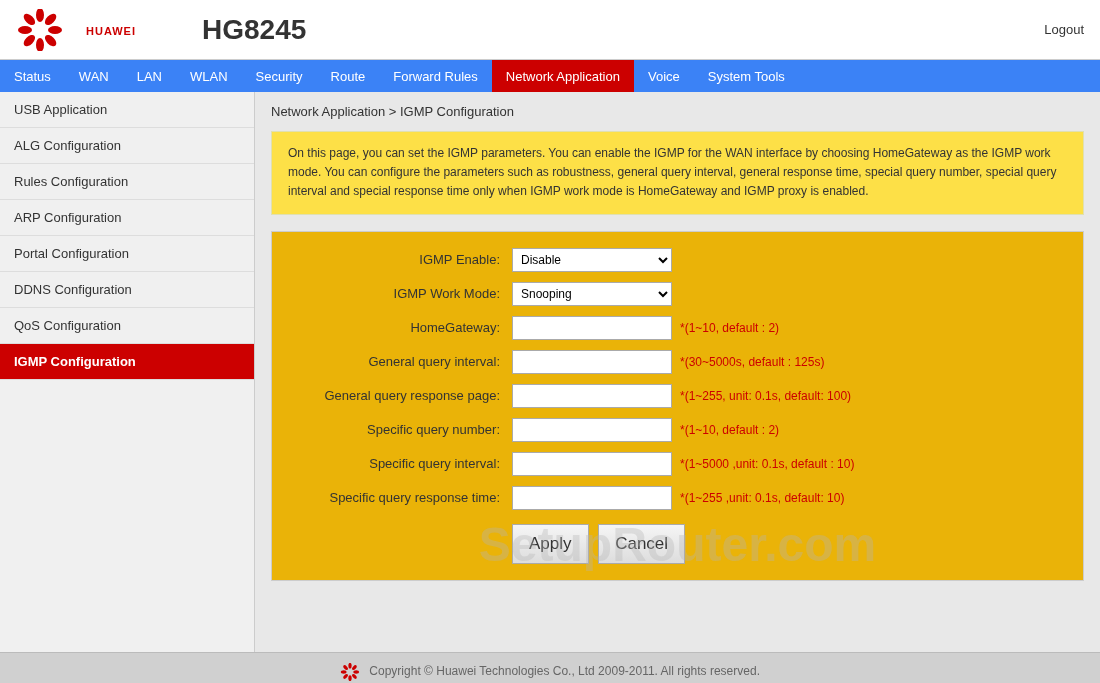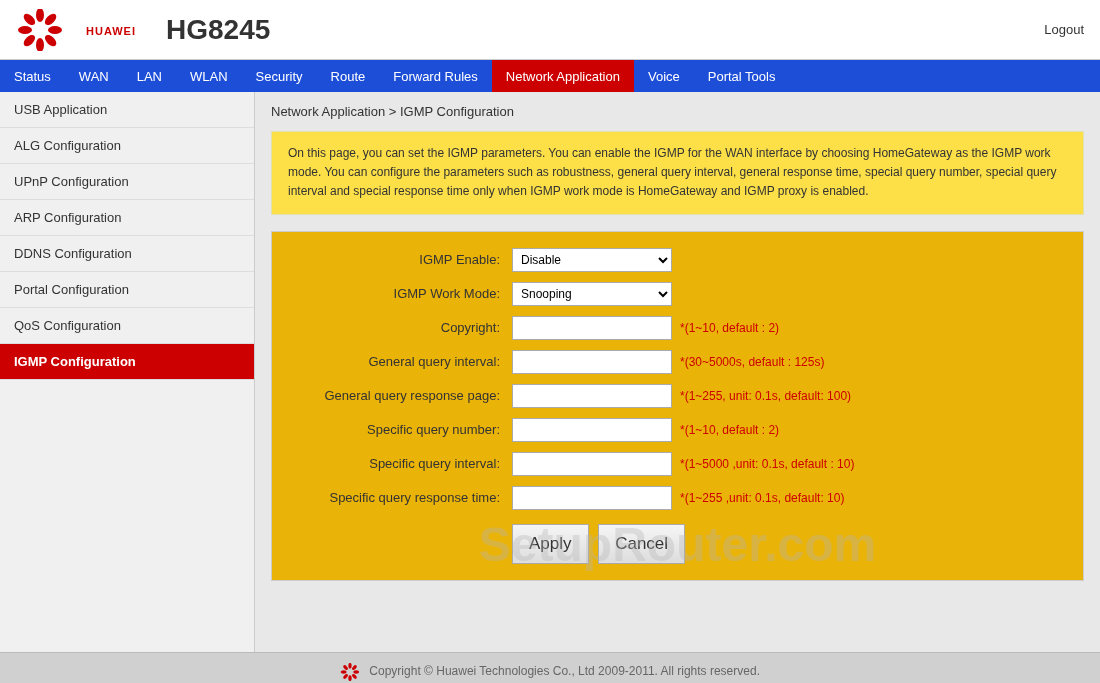--- a/index.html
+++ b/index.html
@@ -3,26 +3,26 @@
   <meta charset="utf-8">
   <style>
     * { box-sizing: border-box; margin: 0; padding: 0; }
     body { font-family: Arial, sans-serif; font-size: 13px; background: #d0d0d0; width: 1100px; min-height: 683px; }
 
     
     #header { background: #fff; display: flex; align-items: center; padding: 8px 16px; border-bottom: 1px solid #ccc; height: 60px; }
     #logo-area { display: flex; align-items: center; gap: 22px; margin-right: 30px; }
     #logo-flower { width: 48px; height: 42px; }
     #brand-name { font-size: 11px; font-weight: bold; color: #cc0000; letter-spacing: 1px; margin-top: 2px; }
-    #model-name { font-size: 28px; font-weight: bold; color: #333; }
+    #model-name { font-size: 28px; font-weight: bold; color: #333; margin-left: 36px; }
     #logout-area { margin-left: auto; }
     #logout-btn { color: #333; text-decoration: none; font-size: 13px; cursor: pointer; }
 
     
-    #nav { background: #1d4ed8; display: flex; align-items: center; height: 32px; }
+    #nav { background: #3b82f6; display: flex; align-items: center; height: 32px; }
     .nav-item { color: #fff; padding: 0 14px; height: 32px; display: flex; align-items: center; font-size: 13px; cursor: pointer; white-space: nowrap; }
     .nav-item.active { background: #cc0000; }
 
     
     #content { display: flex; min-height: 560px; }
 
     
     #sidebar { width: 255px; background: #f0f0f0; border-right: 1px solid #ccc; flex-shrink: 0; }
     .sidebar-item { padding: 10px 14px; border-bottom: 1px solid #ddd; cursor: pointer; color: #333; font-size: 13px; }
     .sidebar-item.active { background: #cc0000; color: #fff; font-weight: bold; }
@@ -78,32 +78,32 @@
 <div id="nav">
 <div class="nav-item">Status</div>
     <div class="nav-item">WAN</div>
     <div class="nav-item">LAN</div>
     <div class="nav-item">WLAN</div>
     <div class="nav-item">Security</div>
     <div class="nav-item">Route</div>
     <div class="nav-item">Forward Rules</div>
     <div class="nav-item active">Network Application</div>
     <div class="nav-item">Voice</div>
-    <div class="nav-item">Portal Tools</div>
+    <div class="nav-item">System Tools</div>
   </div>
 
 <div id="content">
 
   <div id="sidebar">
   <div class="sidebar-item">USB Application</div>
       <div class="sidebar-item">ALG Configuration</div>
-      <div class="sidebar-item">UPnP Configuration</div>
+      <div class="sidebar-item">Rules Configuration</div>
       <div class="sidebar-item">ARP Configuration</div>
+      <div class="sidebar-item">Portal Configuration</div>
       <div class="sidebar-item">DDNS Configuration</div>
-      <div class="sidebar-item">Portal Configuration</div>
       <div class="sidebar-item">QoS Configuration</div>
       <div class="sidebar-item active">IGMP Configuration</div>
     </div>
 
   <div id="main" style="position:relative;">
     <div id="breadcrumb">Network Application &gt; IGMP Configuration</div>
 
     <div id="info-box">On this page, you can set the IGMP parameters. You can enable the IGMP for the WAN interface by choosing HomeGateway as the IGMP work mode. You can configure the parameters such as robustness, general query interval, general response time, special query number, special query interval and special response time only when IGMP work mode is HomeGateway and IGMP proxy is enabled.</div>
 
     <div id="form-area">
@@ -122,21 +122,21 @@
         <div class="form-label">IGMP Work Mode:</div>
         <div class="form-control">
           <select class="form-input">
             <option>Snooping</option>
             <option>HomeGateway</option>
           </select>
         </div>
       </div>
 
       <div class="form-row">
-        <div class="form-label">Copyright:</div>
+        <div class="form-label">HomeGateway:</div>
         <div class="form-control">
           <input type="text" class="form-input" value="" style="">
           <span class="form-hint">*(1~10, default : 2)</span>
         </div>
       </div>
 
       <div class="form-row">
         <div class="form-label">General query interval:</div>
         <div class="form-control">
           <input type="text" class="form-input" value="" style="">

